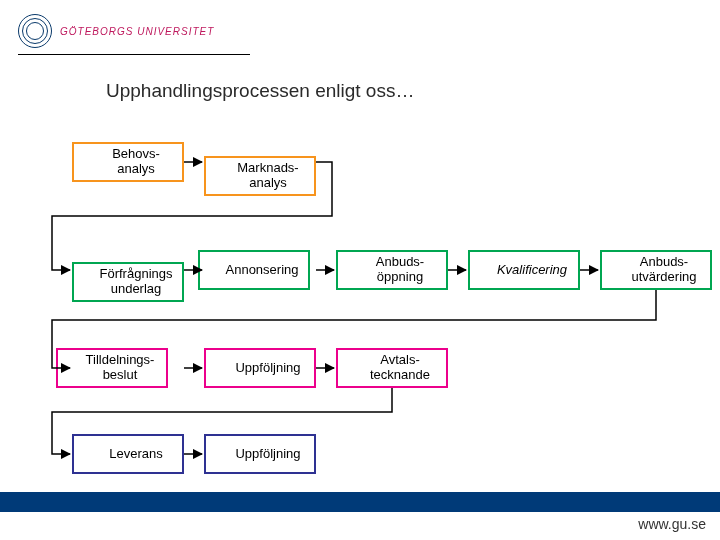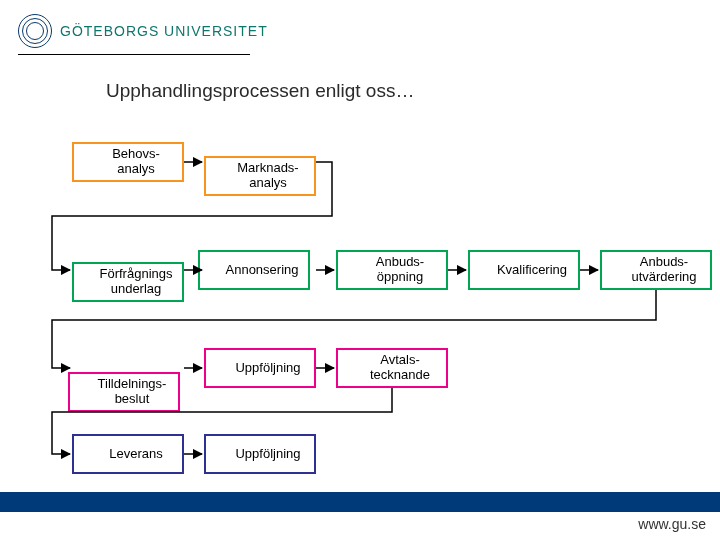--- a/index.html
+++ b/index.html
@@ -3,21 +3,21 @@
 <meta charset="utf-8">
 <style>
   * { box-sizing: border-box; margin: 0; padding: 0; }
   html, body { width: 720px; height: 540px; font-family: Arial, Helvetica, sans-serif; background: #fff; }
   .page { position: relative; width: 720px; height: 540px; }
   .logo-bar { position: absolute; top: 14px; left: 18px; display: flex; align-items: center; gap: 8px; }
   .seal { width: 34px; height: 34px; border-radius: 50%; border: 1.5px solid #0a3a6b; position: relative; }
   .seal::before, .seal::after { content:""; position:absolute; border:1px solid #0a3a6b; border-radius:50%; }
   .seal::before { inset:3px; }
   .seal::after { inset:7px; }
-  .uni { font-size: 14px; letter-spacing: 1px; color: #0f766e; font-weight: 500; }
+  .uni { font-size: 10px; letter-spacing: 1px; color: #be185d; font-weight: 500; font-style: italic; }
   .logo-rule { position:absolute; top:54px; left:18px; width:232px; height:0; border-top:1px solid #000; }
   .title { position: absolute; top: 80px; left: 106px; font-size: 19px; color: #2a2a2a; }
   .box { position: absolute; width: 112px; height: 40px; display: flex; align-items: center; justify-content: center; font-size: 13px; text-align: center; line-height: 1.15; background: #fff; padding-left: 16px; }
   .orange { border: 2.5px solid #f7941d; }
   .green  { border: 2.5px solid #00a651; }
   .pink   { border: 2.5px solid #ec008c; }
   .blue   { border: 2.5px solid #2e3192; }
   svg.connectors { position:absolute; inset:0; width:720px; height:540px; pointer-events:none; }
   .footer-bar { position:absolute; left:0; bottom:28px; width:720px; height:20px; background:#003a78; }
   .footer-link { position:absolute; right:14px; bottom:8px; font-size:14px; color:#333; }
@@ -34,24 +34,24 @@
   <div class="logo-rule"></div>
 
   <div class="title">Upphandlingsprocessen enligt oss…</div>
 
   <div class="box orange" style="top:142px; left:72px;">Behovs-<br>analys</div>
   <div class="box orange" style="top:156px; left:204px;">Marknads-<br>analys</div>
 
   <div class="box green" style="top:262px; left:72px;">Förfrågnings<br>underlag</div>
   <div class="box green" style="top:250px; left:198px;">Annonsering</div>
   <div class="box green" style="top:250px; left:336px;">Anbuds-<br>öppning</div>
-  <div class="box green" style="top:250px; left:468px;">Kvalificering</div>
+  <div class="box green" style="top:250px; left:468px;font-style:italic;">Kvalificering</div>
   <div class="box green" style="top:250px; left:600px;">Anbuds-<br>utvärdering</div>
 
-  <div class="box pink" style="top:348px; left:68px;margin-top:24px;">Tilldelnings-<br>beslut</div>
+  <div class="box pink" style="top:348px; left:56px;">Tilldelnings-<br>beslut</div>
   <div class="box pink" style="top:348px; left:204px;">Uppföljning</div>
   <div class="box pink" style="top:348px; left:336px;">Avtals-<br>tecknande</div>
 
   <div class="box blue" style="top:434px; left:72px;">Leverans</div>
   <div class="box blue" style="top:434px; left:204px;">Uppföljning</div>
 
   <svg class="connectors">
     <defs>
       <marker id="ah" viewBox="0 0 10 10" refX="9" refY="5" markerWidth="7" markerHeight="7" orient="auto-start-reverse">
         <path d="M 0 0 L 10 5 L 0 10 z" fill="#000"></path>

